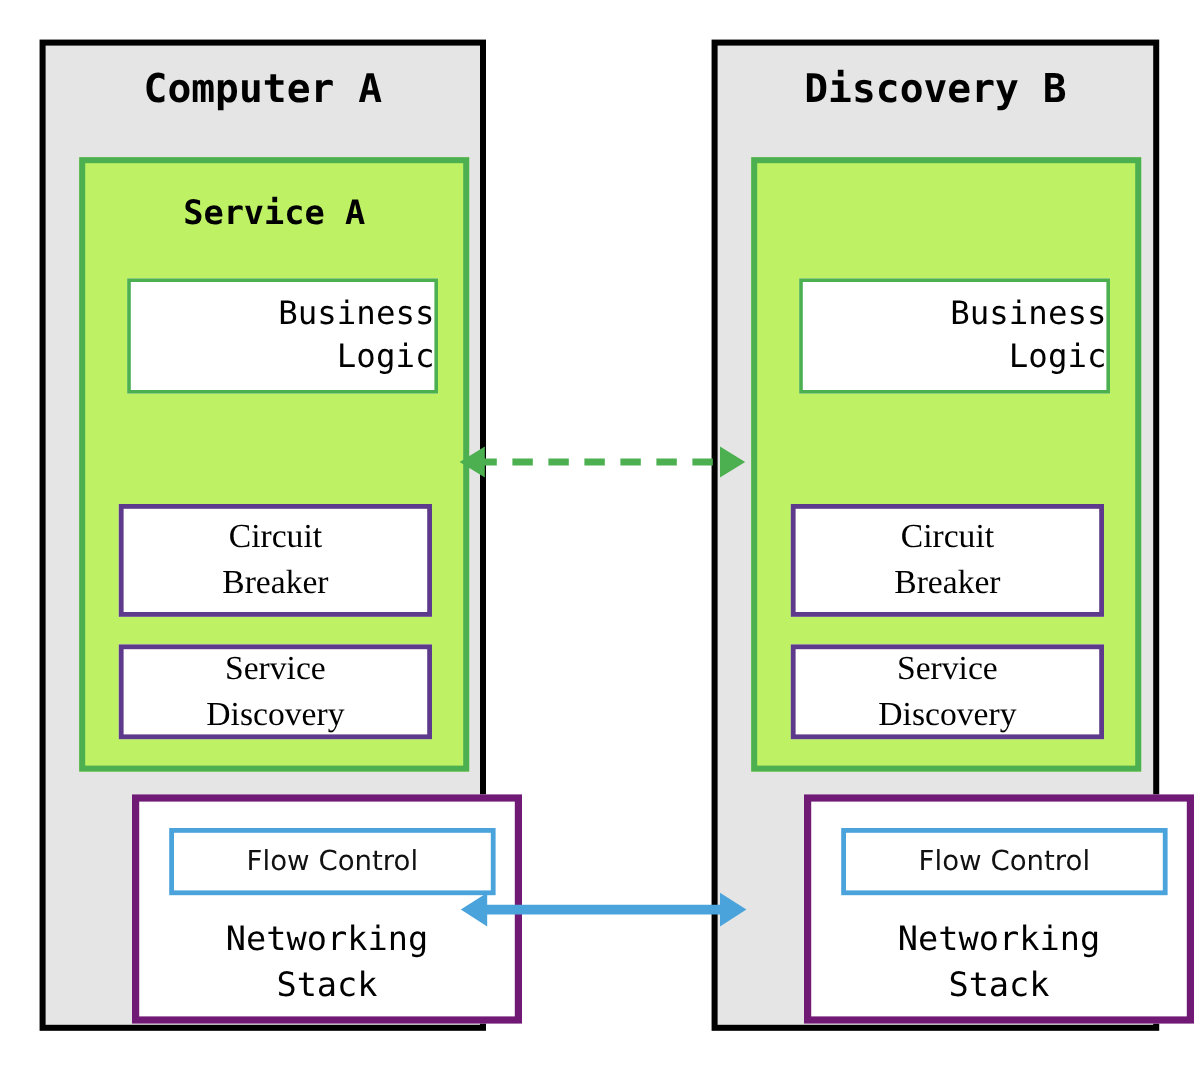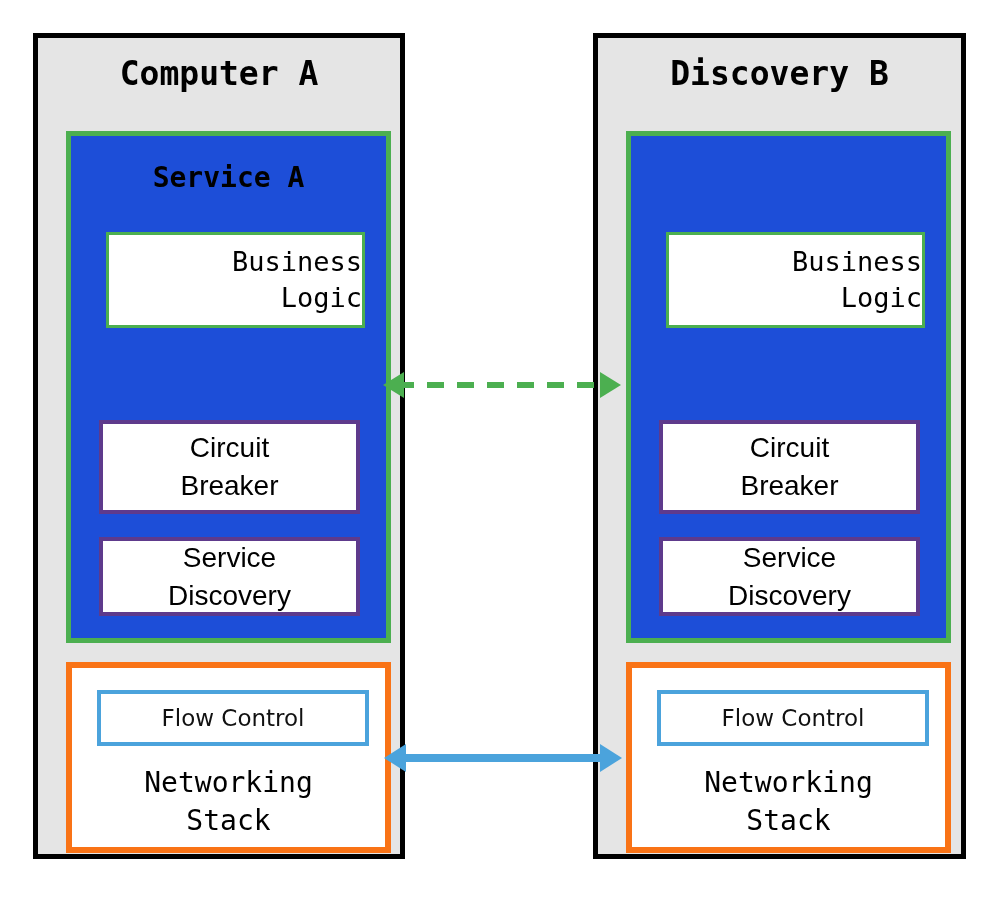--- a/index.html
+++ b/index.html
@@ -46,21 +46,21 @@
     color: #000000;
     letter-spacing: 0px;
     line-height: 40px;
     white-space: nowrap;
   }
 
   
   .service-box {
     position: absolute;
     box-sizing: border-box;
-    background: #1d4ed8;
+    background: #bef264;
     border: 5px solid #4caf50;
   }
   #service-a { left: 28px; top: 93px; width: 325px; height: 512px; }
   #service-b { left: 28px; top: 93px; width: 325px; height: 512px; }
 
   .service-title {
     position: absolute;
     left: 0;
     right: 0;
     top: 25px;
@@ -110,33 +110,34 @@
   #circuit-breaker-a, #circuit-breaker-b { top: 284px; height: 94px; }
   #service-discovery-a, #service-discovery-b { top: 401px; height: 79px; }
 
   .purple-label {
     position: absolute;
     left: 0;
     right: 0;
     top: 50%;
     transform: translateY(-50%);
     text-align: center;
-    font-family: Liberation Sans, sans-serif;
+    font-family: Liberation Serif, serif;
     font-size: 28px;
     color: #000000;
     line-height: 38px;
     white-space: pre-line;
   }
 
   
   .net-box {
     position: absolute;
     box-sizing: border-box;
     background: #ffffff;
-    border: 6px solid #f97316;
+    border: 6px solid #701a75;
+    margin-left: 44px;
   }
   #networking-a { left: 28px; top: 624px; width: 325px; height: 191px; }
   #networking-b { left: 28px; top: 624px; width: 325px; height: 191px; }
 
   .flow-box {
     position: absolute;
     box-sizing: border-box;
     background: #ffffff;
     border: 4px solid #4ba3dc;
     left: 25px;

